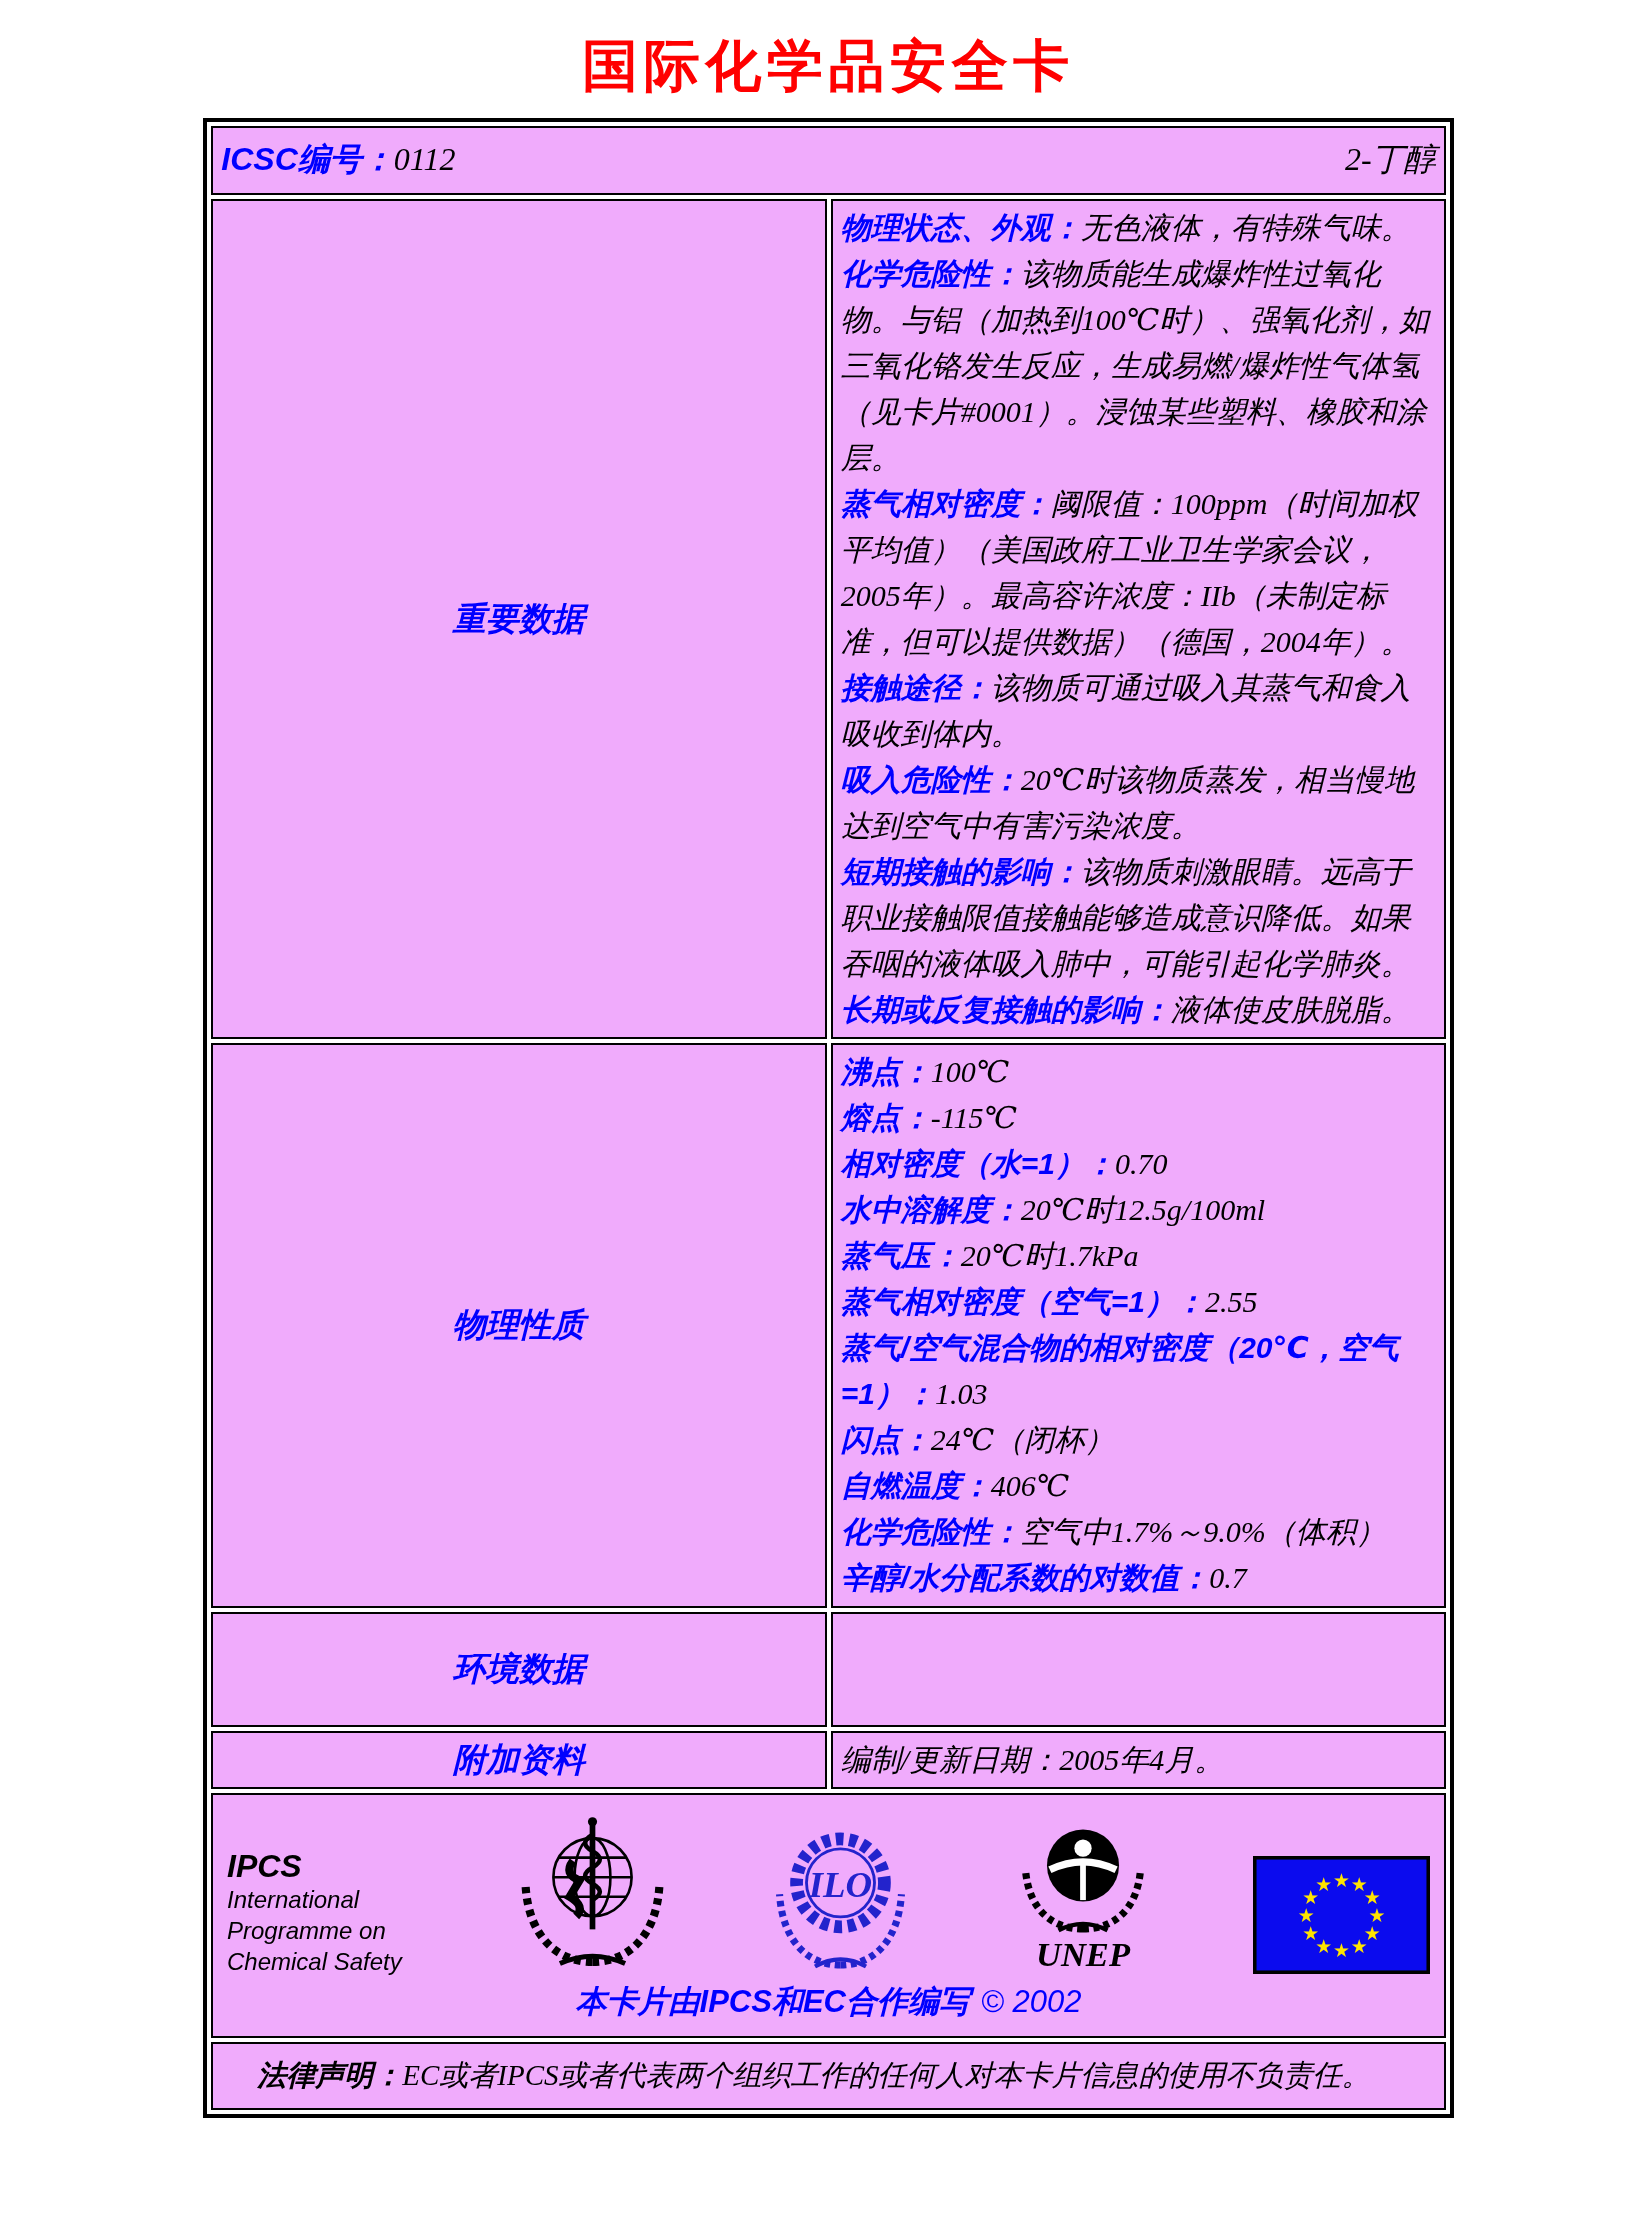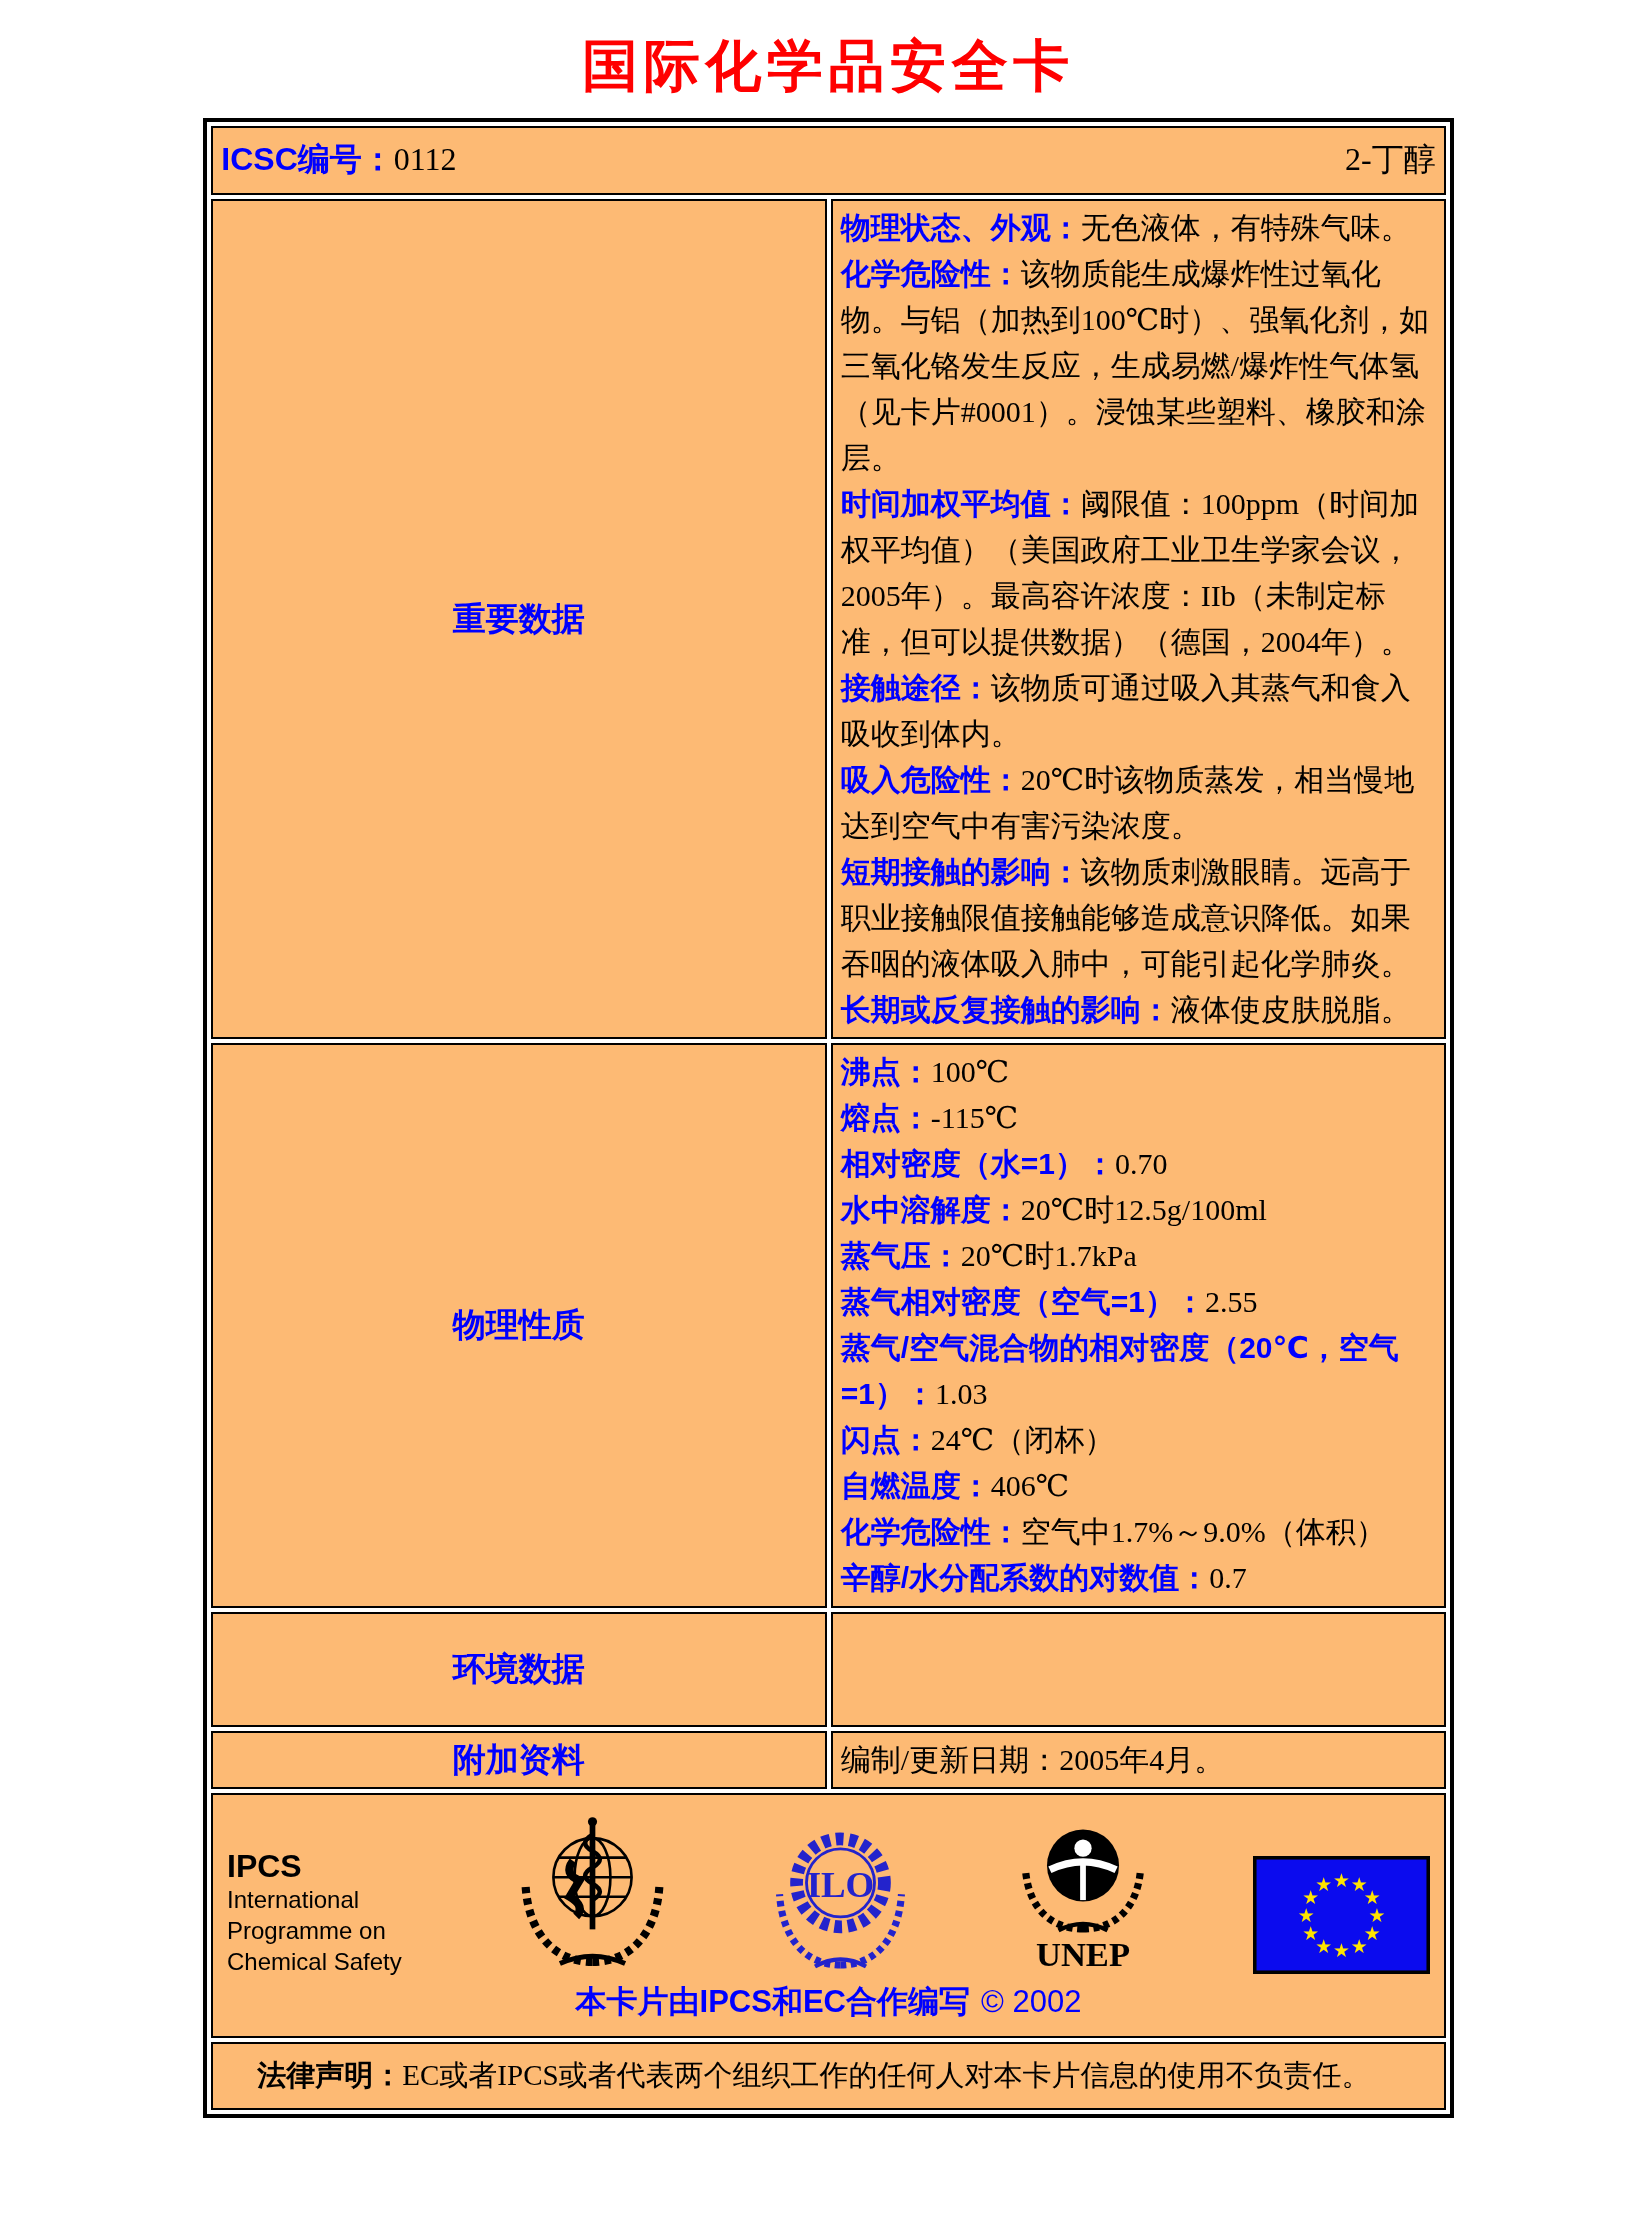--- a/index.html
+++ b/index.html
@@ -27,21 +27,21 @@
 
   table.card {
     margin-left: 203px;
     margin-top: 12.5px;
     width: 1251px;
     border: 4.2px solid #000;
     border-collapse: separate;
     border-spacing: 4.2px;
     table-layout: fixed;
   }
-  td { border: 2.1px solid #000; padding: 4.2px 8.3px; vertical-align: top; background: #fdba74; }
+  td { border: 2.1px solid #000; padding: 4.2px 8.3px; vertical-align: top; background: #f0abfc; font-style: italic; }
 
   td.row-label {
     width: 163px;
     text-align: center;
     vertical-align: middle;
     font-family: "Liberation Sans", "DejaVu Sans", sans-serif;
     font-weight: bold;
     font-size: 33px;
     color: #0000ff;
   }
@@ -128,21 +128,21 @@
         </div>
       </td>
     </tr>
 
     <tr>
       <td class="row-label">重要数据</td>
       <td>
         <div class="content content-important">
           <div><span class="item-label">物理状态、外观：</span><span class="item-text">无色液体，有特殊气味。</span></div>
           <div><span class="item-label">化学危险性：</span><span class="item-text">该物质能生成爆炸性过氧化物。与铝（加热到100℃时）、强氧化剂，如三氧化铬发生反应，生成易燃/爆炸性气体氢（见卡片#0001）。浸蚀某些塑料、橡胶和涂层。</span></div>
-          <div><span class="item-label">时间加权平均值：</span><span class="item-text">阈限值：100ppm（时间加权平均值）（美国政府工业卫生学家会议，2005年）。最高容许浓度：IIb（未制定标准，但可以提供数据）（德国，2004年）。</span></div>
+          <div><span class="item-label">蒸气相对密度：</span><span class="item-text">阈限值：100ppm（时间加权平均值）（美国政府工业卫生学家会议，2005年）。最高容许浓度：IIb（未制定标准，但可以提供数据）（德国，2004年）。</span></div>
           <div><span class="item-label">接触途径：</span><span class="item-text">该物质可通过吸入其蒸气和食入吸收到体内。</span></div>
           <div><span class="item-label">吸入危险性：</span><span class="item-text">20℃时该物质蒸发，相当慢地达到空气中有害污染浓度。</span></div>
           <div><span class="item-label">短期接触的影响：</span><span class="item-text">该物质刺激眼睛。远高于职业接触限值接触能够造成意识降低。如果吞咽的液体吸入肺中，可能引起化学肺炎。</span></div>
           <div><span class="item-label">长期或反复接触的影响：</span><span class="item-text">液体使皮肤脱脂。</span></div>
         </div>
       </td>
     </tr>
 
     <tr>
       <td class="row-label">物理性质</td>

